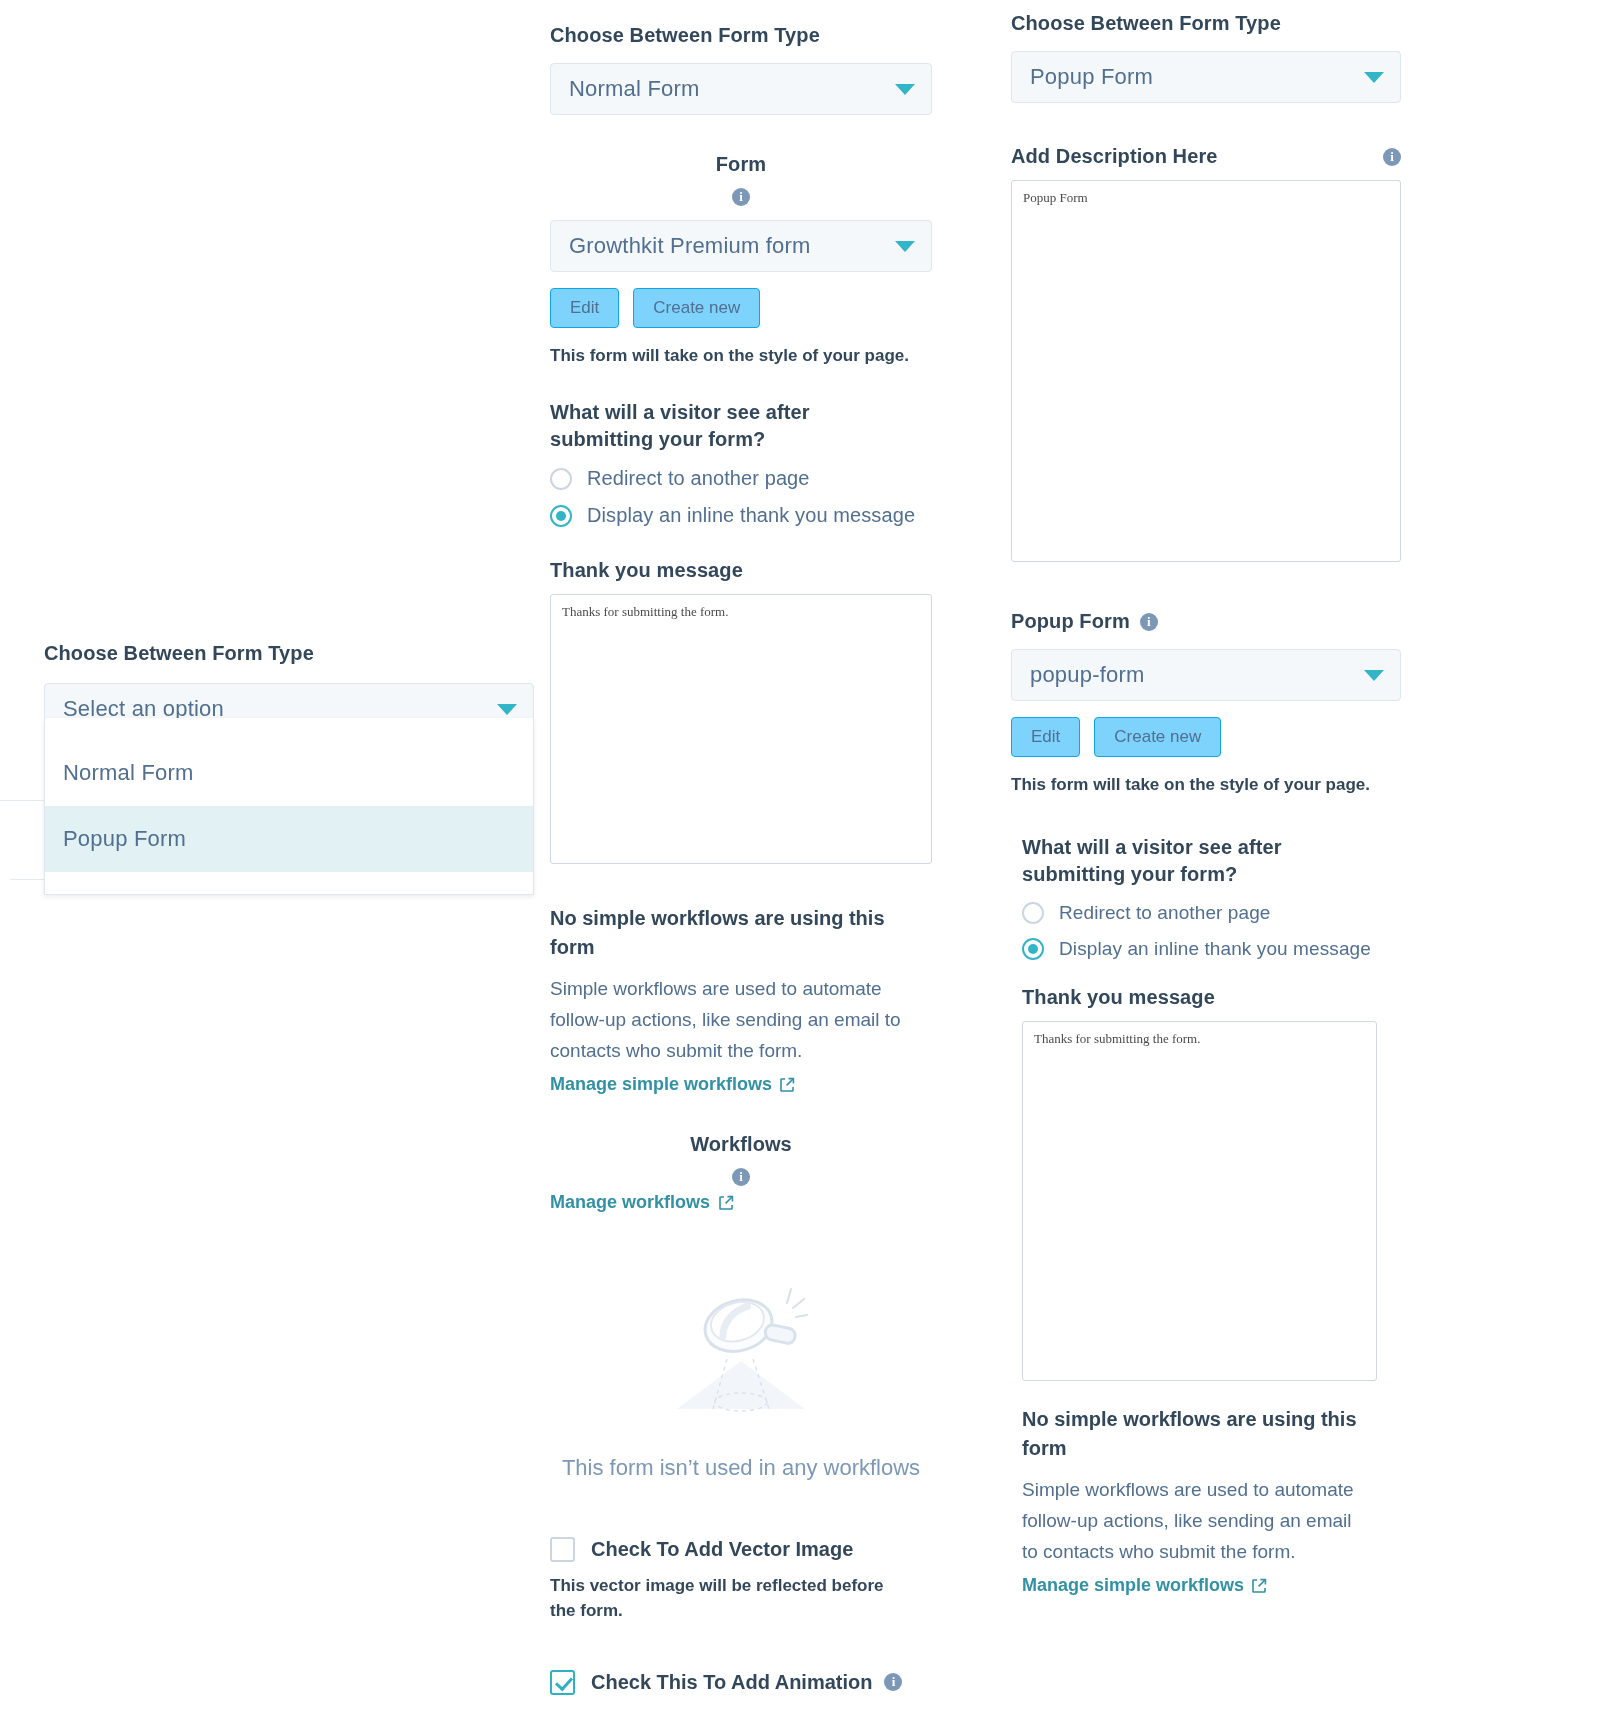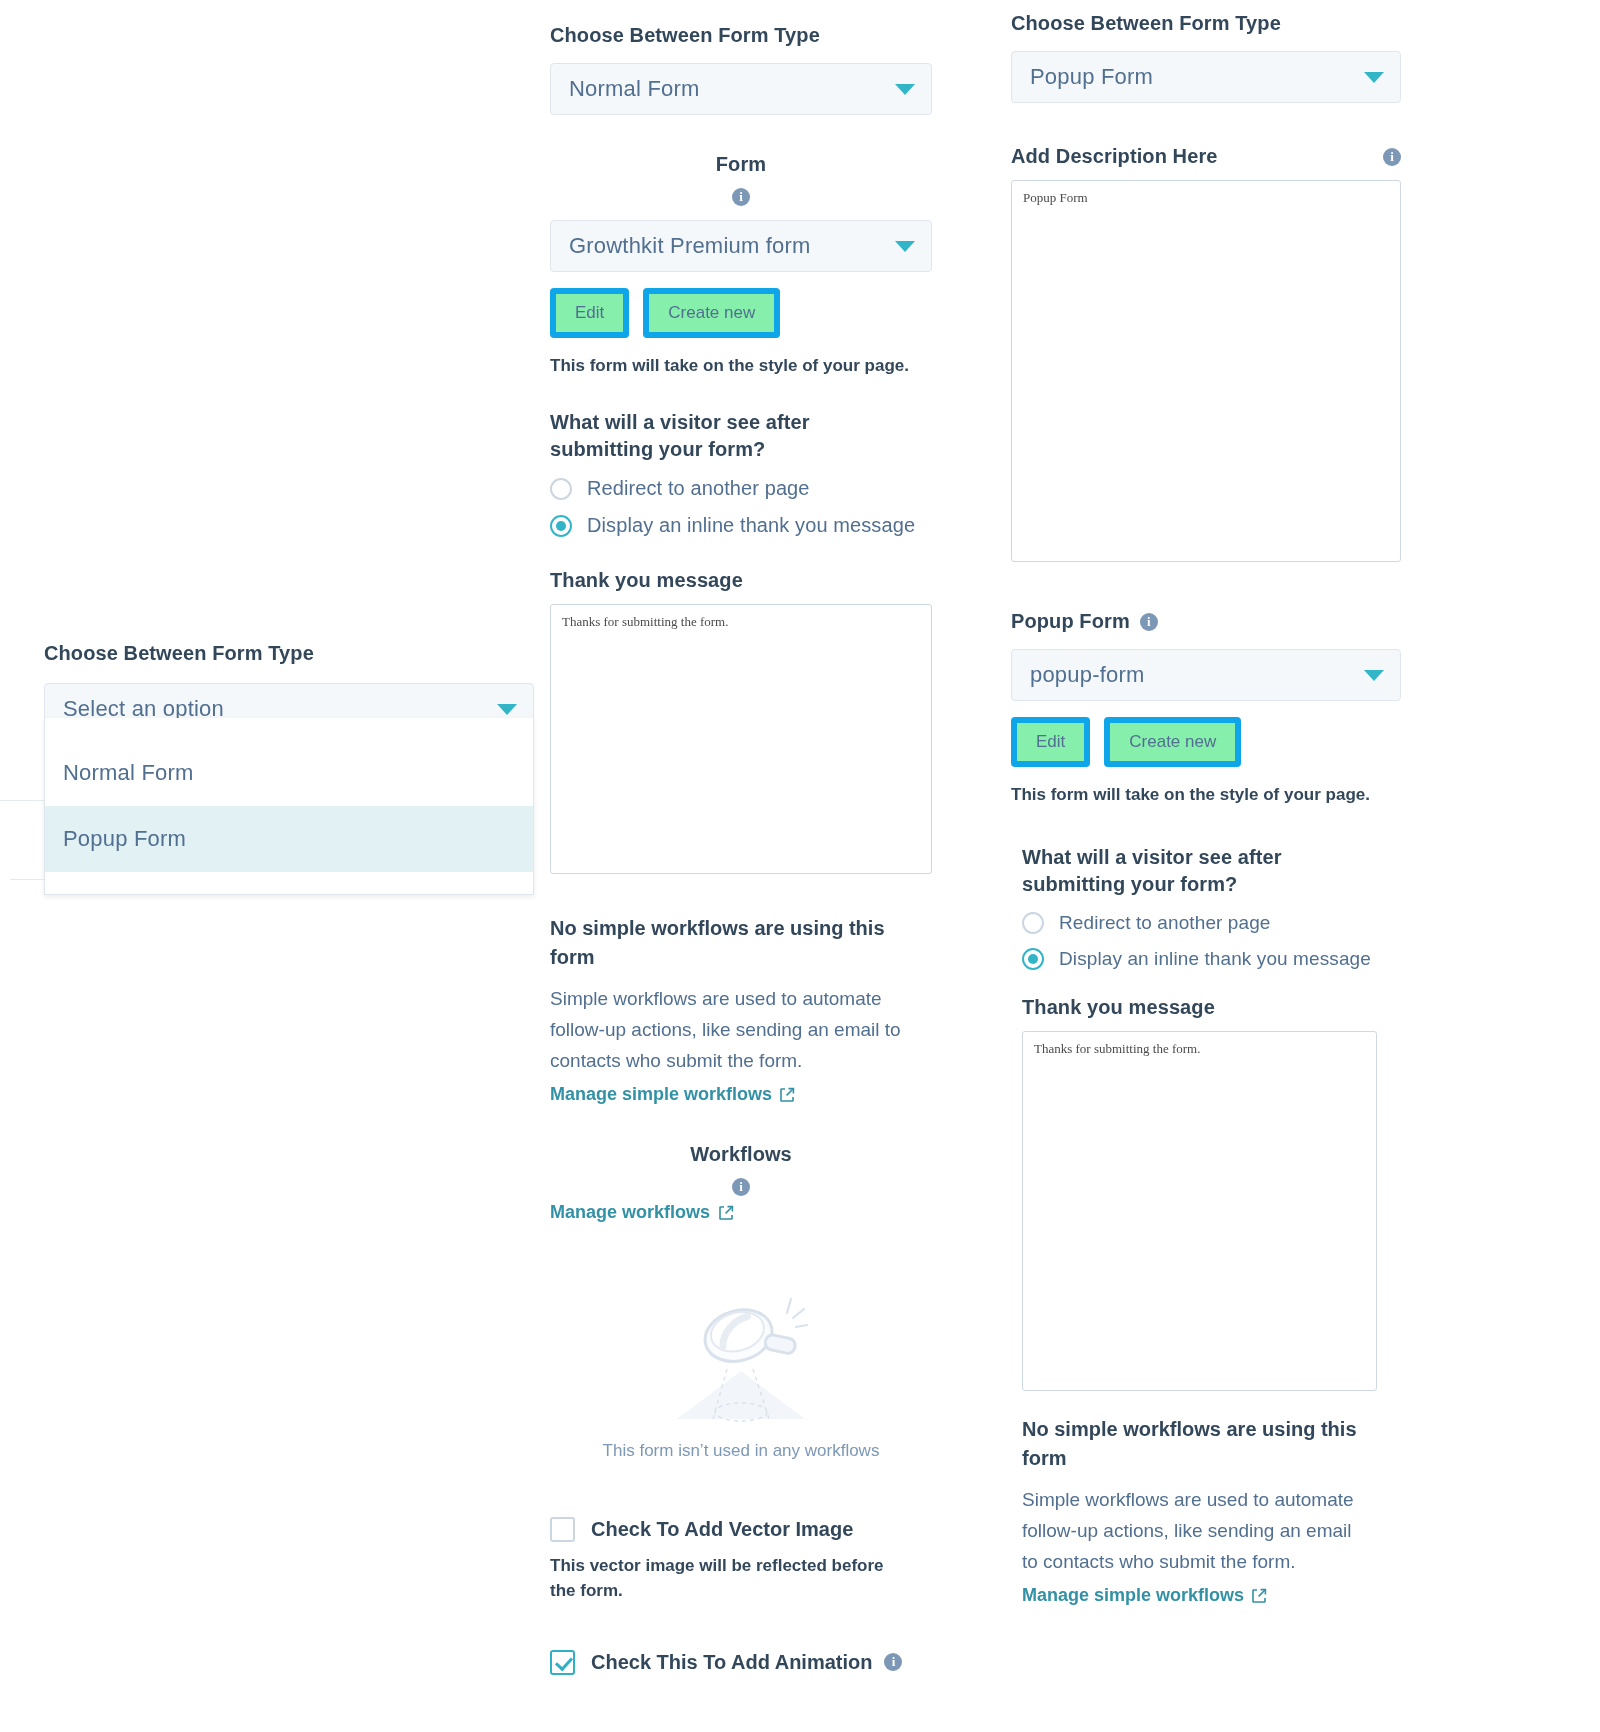--- a/index.html
+++ b/index.html
@@ -63,22 +63,22 @@
     top: 50%;
     margin-top: -5px;
     width: 0; height: 0;
     border-left: 10px solid transparent;
     border-right: 10px solid transparent;
     border-top: 11px solid #33b5c8;
   }
 
   .btn-row { display: flex; gap: 14px; }
   .btn {
-    background: #86efac;
-    border: 6px solid #0ea5e9;
+    background: #7dd3fc;
+    border: 1px solid #0ea5e9;
     border-radius: 4px;
     color: #516f90;
     font-size: 17px;
     padding: 9px 19px;
     font-family: "Liberation Sans", sans-serif;
     line-height: 1.2;
   }
 
   .hint-bold {
     font-size: 17px;
@@ -228,22 +228,22 @@
     border-width: 0 3px 3px 0;
     transform: rotate(45deg);
   }
 
   
   .col-mid { position: absolute; left: 550px; top: 22px; width: 382px; }
   .col-mid .select { width: 382px; }
 
   .empty-state { margin-top: 56px; text-align: center; }
   .empty-caption {
-    margin-top: 8px;
-    font-size: 17px;
+    margin-top: 32px;
+    font-size: 22px;
     color: #7c98b6;
     text-align: center;
   }
 
   
   .col-right { position: absolute; left: 1011px; top: 10px; width: 390px; }
   .col-right .select { width: 390px; }
   .right-indent { padding-left: 11px; }
 
   .mt6 { margin-top: 6px; gap: 8px; }

